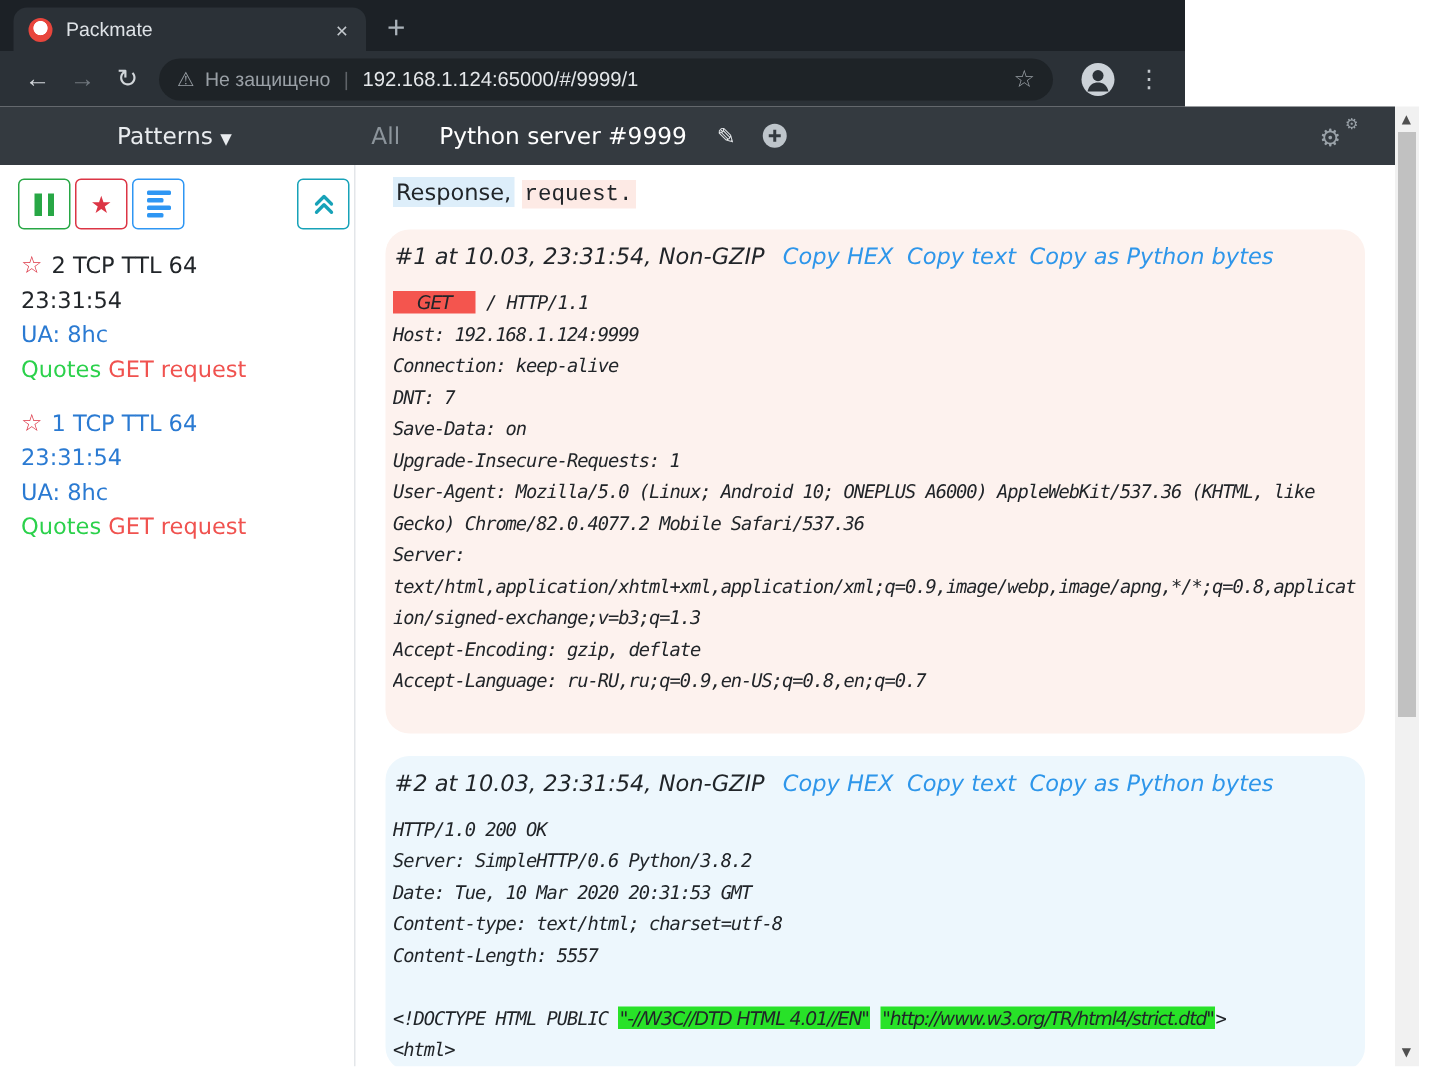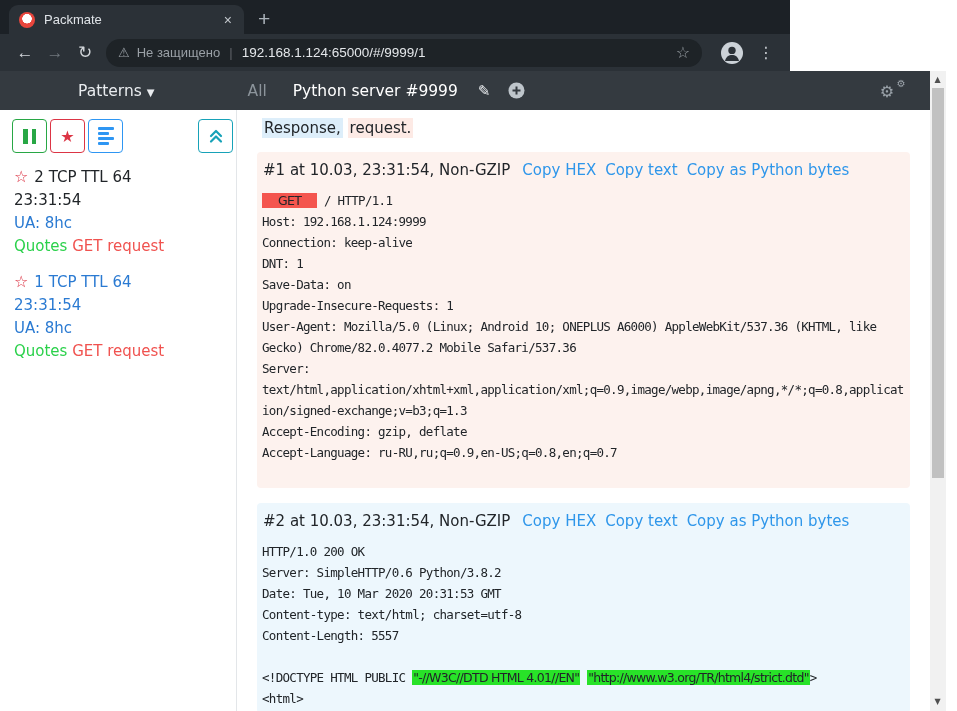--- a/index.html
+++ b/index.html
@@ -67,23 +67,23 @@
   .entry .e-star{color:#dc3545; margin-right:6px; font-size:16px;}
   .entry.sel{color:var(--sidebar_blue);}
   .entry .e-ua{color:var(--sidebar_blue);}
   .tag-green{color:var(--tag_green);}
   .tag-red{color:var(--tag_red);}
   .no-results{text-align:center; color:#7f8890; margin-top:18px; font-size:16px;}
 
   .main{flex:1; padding:9px 20px 0 20px; min-width:0; overflow:hidden;}
   .legend{margin-left:5px; font-size:15px; color:#212529;}
   .legend .mk-response{background:#ddeefa; padding:1px 2px;}
-  .legend .mk-request{background:#fdeae5; padding:1px 2px;}
-
-  .card{border-radius:4px; padding:9px 6px 4px 5px; margin-top:15px;}
+  .legend .mk-request{background:#fdeae5; padding:1px 2px;font-family:Liberation Mono, monospace;}
+
+  .card{border-radius:16px; padding:9px 6px 4px 5px; margin-top:15px;font-style:italic;}
   .card.request{background:var(--request_bg); margin-bottom:3px;}
   .card.response{background:var(--response_bg);}
   .card-head{font-size:15px; display:flex; align-items:baseline; padding-left:1px; white-space:nowrap;}
   .card-title{color:#212529; margin-right:12px;}
   .card-link{color:var(--accent_blue); margin-right:9px; cursor:pointer; text-decoration:none;}
   .card-body{margin-top:11px; font-family:"DejaVu Sans Mono",monospace; font-size:12.5px; letter-spacing:-0.7px; line-height:21px; color:#212529;}
   .line{white-space:pre; min-height:21px; overflow:hidden;}
   .mk-match-red{background:var(--match_red_bg); font-family:"DejaVu Sans",sans-serif; padding:0 16px;}
   .mk-match-green{background:var(--match_green_bg); font-family:"DejaVu Sans",sans-serif; padding:0 1px;}
 
@@ -201,21 +201,21 @@
                 <div class="card-head">
                   <span class="card-title">#1 at 10.03, 23:31:54, Non-GZIP</span>
                   <a class="card-link">Copy HEX</a>
                   <a class="card-link">Copy text</a>
                   <a class="card-link">Copy as Python bytes</a>
                 </div>
                 <div class="card-body">
                   <div class="line"><span class="mk-match-red">GET</span><span> / HTTP/1.1</span></div>
                   <div class="line"><span>Host: 192.168.1.124:9999</span></div>
                   <div class="line"><span>Connection: keep-alive</span></div>
-                  <div class="line"><span>DNT: 1</span></div>
+                  <div class="line"><span>DNT: 7</span></div>
                   <div class="line"><span>Save-Data: on</span></div>
                   <div class="line"><span>Upgrade-Insecure-Requests: 1</span></div>
                   <div class="line"><span>User-Agent: Mozilla/5.0 (Linux; Android 10; ONEPLUS A6000) AppleWebKit/537.36 (KHTML, like</span></div>
                   <div class="line"><span>Gecko) Chrome/82.0.4077.2 Mobile Safari/537.36</span></div>
                   <div class="line"><span>Server:</span></div>
                   <div class="line"><span>text/html,application/xhtml+xml,application/xml;q=0.9,image/webp,image/apng,*/*;q=0.8,applicat</span></div>
                   <div class="line"><span>ion/signed-exchange;v=b3;q=1.3</span></div>
                   <div class="line"><span>Accept-Encoding: gzip, deflate</span></div>
                   <div class="line"><span>Accept-Language: ru-RU,ru;q=0.9,en-US;q=0.8,en;q=0.7</span></div>
                   <div class="line"><span></span></div>

